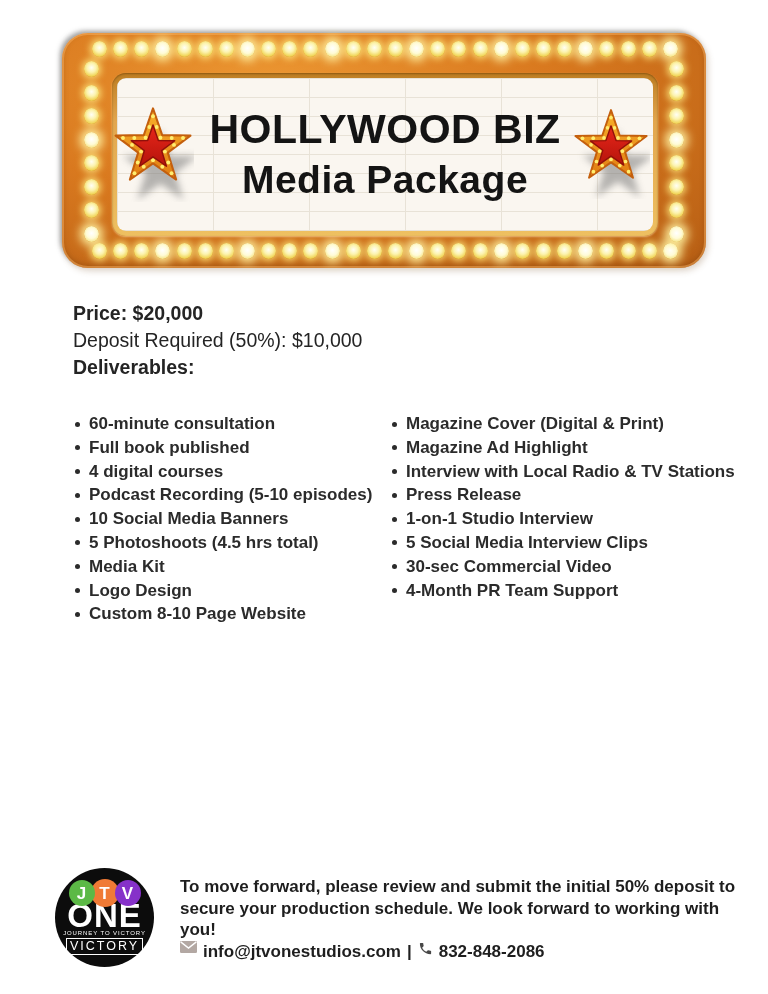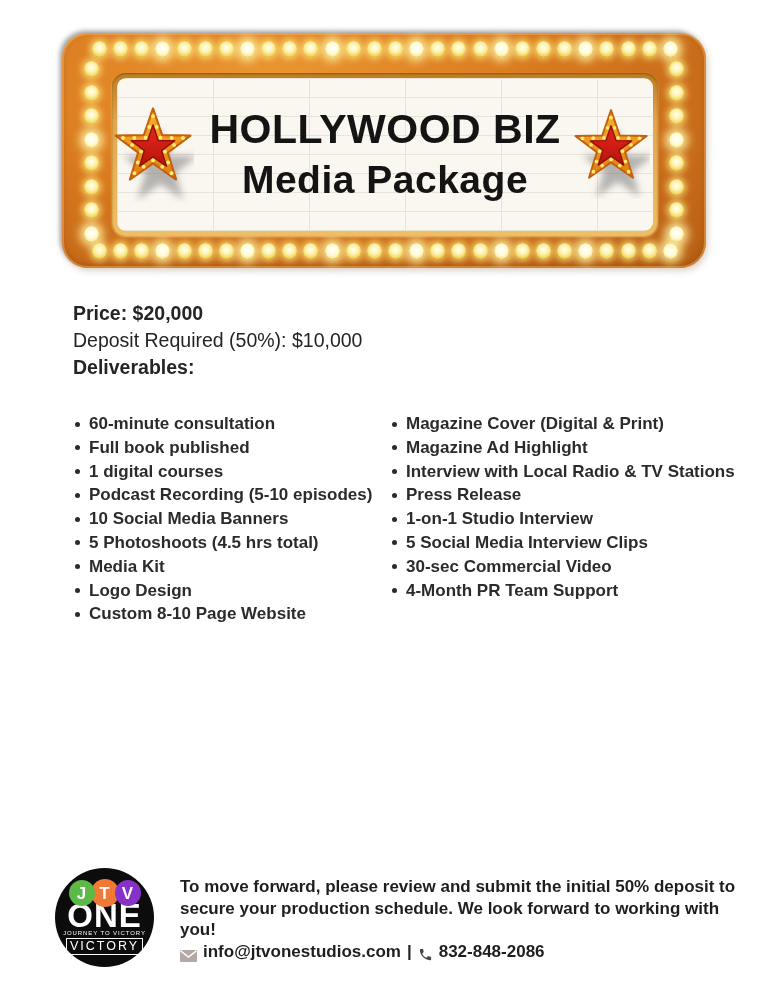--- a/index.html
+++ b/index.html
@@ -123,21 +123,21 @@
   }
   .logo-studios {
     color:#ffffff; font-size:12.5px; letter-spacing:2px;
     border:1.5px solid #ffffff; padding:0 3px; margin-top:2px; line-height:15px;
   }
   .footer-text {
     margin-left:26px; padding-top:8px;
     font-weight:bold; font-size:17px; line-height:21.5px; color:#1e1e1e;
     width:560px;
   }
-  .contact-line { display:flex; align-items:flex-end; gap:6px; }
+  .contact-line { display:flex; align-items:flex-start; gap:6px; }
   .icon { display:inline-flex; flex:0 0 auto; }
 </style>
 </head>
 <body>
 
 <div class="page">
 
   <div class="marquee">
     <div class="strip top">
         <span class="bulb"></span>
@@ -300,21 +300,21 @@
   <div class="pricing">
     <div class="bold">Price: $20,000</div>
     <div>Deposit Required (50%): $10,000</div>
     <div class="bold">Deliverables:</div>
   </div>
 
   <div class="deliverables">
     <ul class="col-left">
       <li>60-minute consultation</li>
       <li>Full book published</li>
-      <li>1 digital courses</li>
+      <li>4 digital courses</li>
       <li>Podcast Recording (5-10 episodes)</li>
       <li>10 Social Media Banners</li>
       <li>5 Photoshoots (4.5 hrs total)</li>
       <li>Media Kit</li>
       <li>Logo Design</li>
       <li>Custom 8-10 Page Website</li>
     </ul>
     <ul class="col-right">
       <li>Magazine Cover (Digital &amp; Print)</li>
       <li>Magazine Ad Highlight</li>

